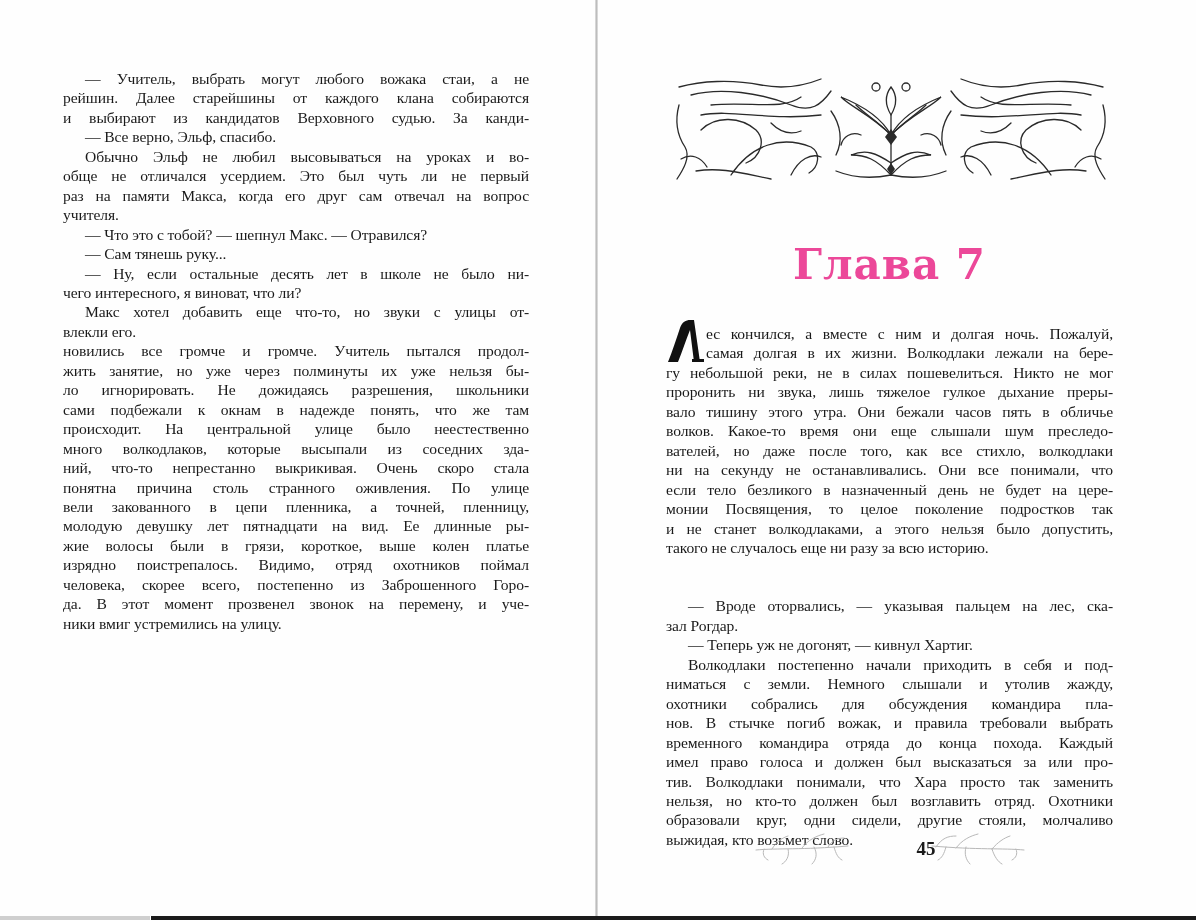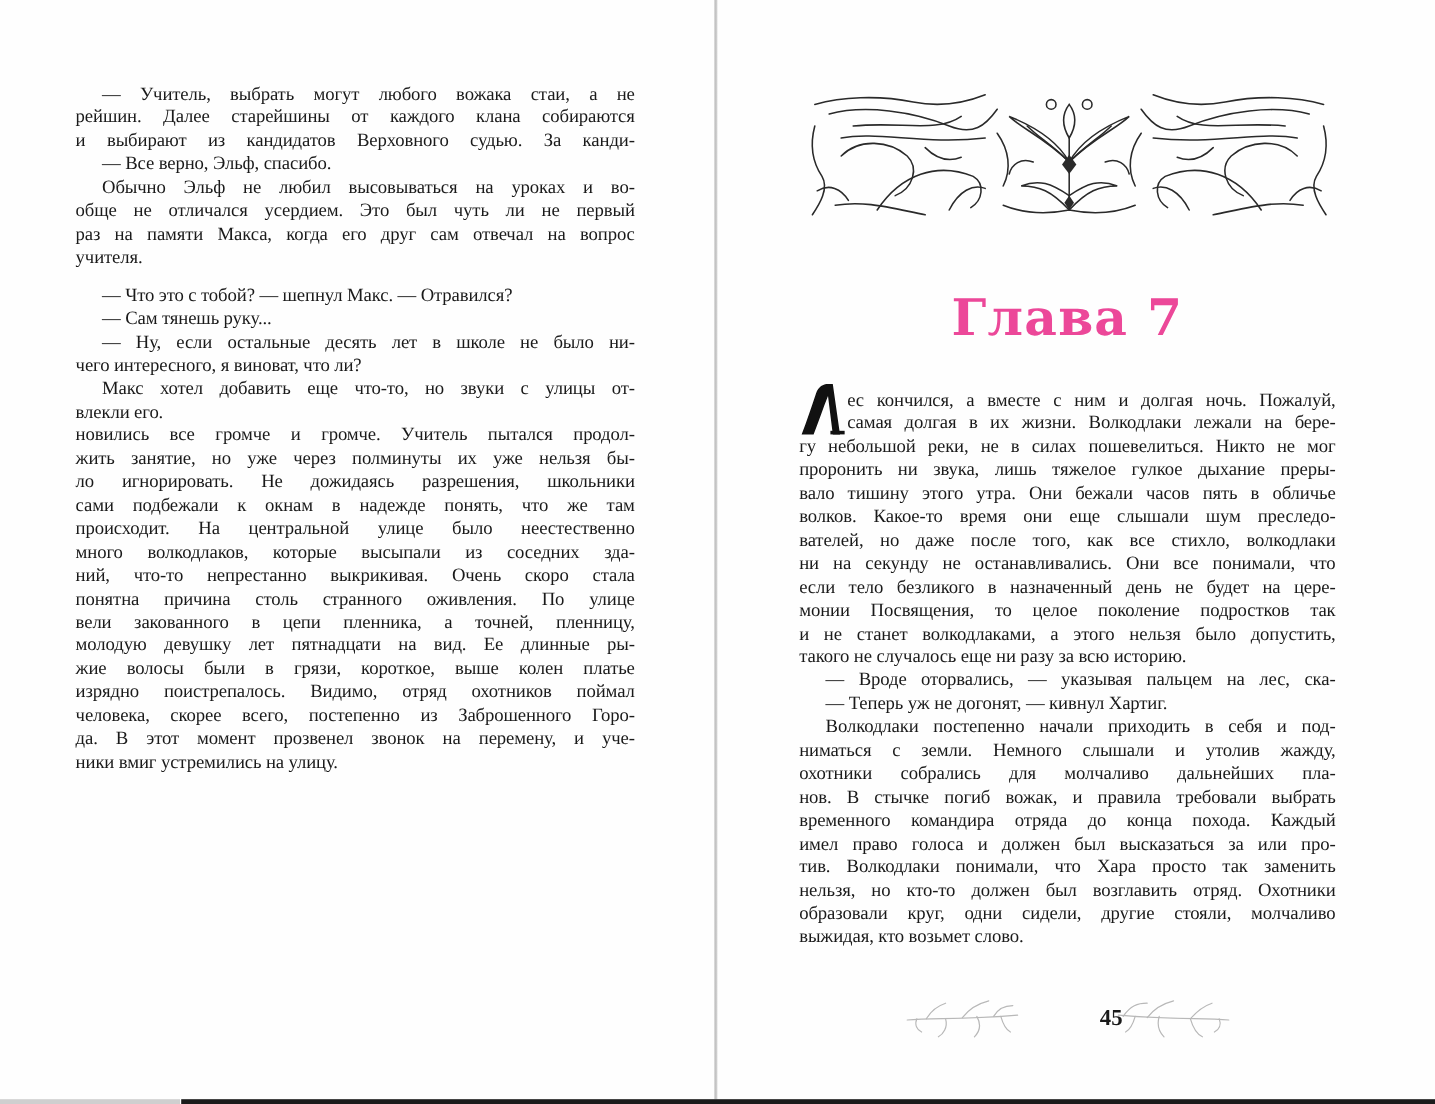--- a/index.html
+++ b/index.html
@@ -69,21 +69,21 @@
     </div>
     <div class="para" style="text-indent: 0px;">
       <span class="ln last" style="padding-left: 22px;">— Все верно, Эльф, спасибо.</span>
     </div>
     <div class="para" style="text-indent: 0px;">
       <span class="ln" style="padding-left: 22px;">Обычно Эльф не любил высовываться на уроках и во-</span>
       <span class="ln">обще не отличался усердием. Это был чуть ли не первый</span>
       <span class="ln">раз на памяти Макса, когда его друг сам отвечал на вопрос</span>
       <span class="ln last">учителя.</span>
     </div>
-    <div class="para" style="text-indent: 0px; margin-top: 12px;">
+    <div class="para" style="text-indent: 0px;">
       <span class="ln last" style="padding-left: 22px;">— Что это с тобой? — шепнул Макс. — Отравился?</span>
     </div>
     <div class="para" style="text-indent: 0px;">
       <span class="ln last" style="padding-left: 22px;">— Сам тянешь руку...</span>
     </div>
     <div class="para" style="text-indent: 0px;">
       <span class="ln" style="padding-left: 22px;">— Ну, если остальные десять лет в школе не было ни-</span>
       <span class="ln last">чего интересного, я виноват, что ли?</span>
     </div>
     <div class="para" style="text-indent: 0px;">
@@ -175,29 +175,30 @@
       <span class="ln">вало тишину этого утра. Они бежали часов пять в обличье</span>
       <span class="ln">волков. Какое-то время они еще слышали шум преследо-</span>
       <span class="ln">вателей, но даже после того, как все стихло, волкодлаки</span>
       <span class="ln">ни на секунду не останавливались. Они все понимали, что</span>
       <span class="ln">если тело безликого в назначенный день не будет на цере-</span>
       <span class="ln">монии Посвящения, то целое поколение подростков так</span>
       <span class="ln">и не станет волкодлаками, а этого нельзя было допустить,</span>
       <span class="ln last">такого не случалось еще ни разу за всю историю.</span>
     </div>
     <div class="para" style="text-indent: 0px;">
-      <span class="ln" style="padding-left: 22px;">— Вроде оторвались, — указывая пальцем на лес, ска-</span>
+      <span class="ln" style="padding-left: 22px; margin-top: 39px;">— Вроде оторвались, — указывая пальцем на лес, ска-</span>
+      <span class="ln last">зал Рогдар.</span>
     </div>
     <div class="para" style="text-indent: 0px;">
       <span class="ln last" style="padding-left: 22px;">— Теперь уж не догонят, — кивнул Хартиг.</span>
     </div>
     <div class="para" style="text-indent: 0px;">
       <span class="ln" style="padding-left: 22px;">Волкодлаки постепенно начали приходить в себя и под-</span>
       <span class="ln">ниматься с земли. Немного слышали и утолив жажду,</span>
-      <span class="ln">охотники собрались для молчаливо дальнейших пла-</span>
+      <span class="ln">охотники собрались для обсуждения командира пла-</span>
       <span class="ln">нов. В стычке погиб вожак, и правила требовали выбрать</span>
       <span class="ln">временного командира отряда до конца похода. Каждый</span>
       <span class="ln">имел право голоса и должен был высказаться за или про-</span>
       <span class="ln">тив. Волкодлаки понимали, что Хара просто так заменить</span>
       <span class="ln">нельзя, но кто-то должен был возглавить отряд. Охотники</span>
       <span class="ln">образовали круг, одни сидели, другие стояли, молчаливо</span>
       <span class="ln last">выжидая, кто возьмет слово.</span>
     </div>
   </div>
 

